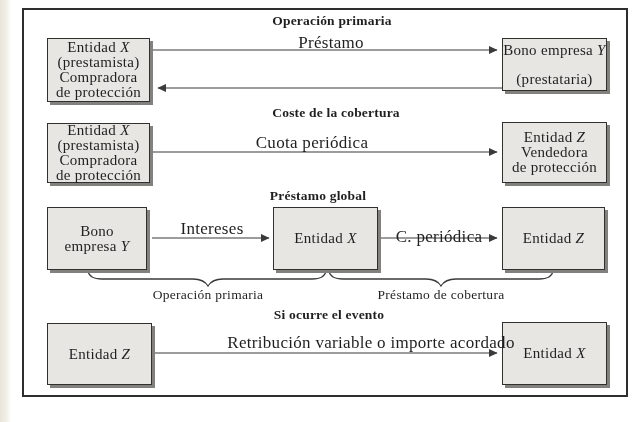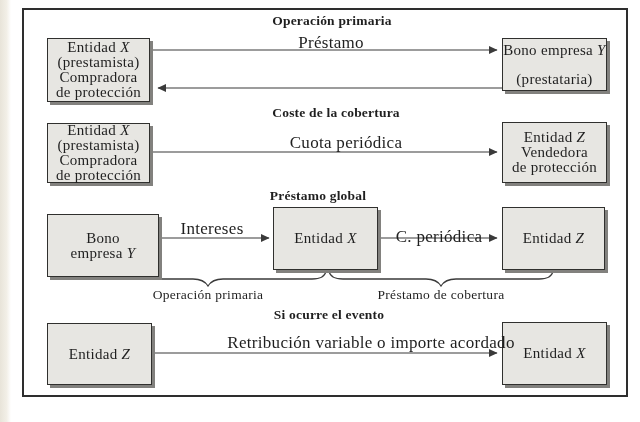--- a/index.html
+++ b/index.html
@@ -44,21 +44,21 @@
   .boxline{display:block; white-space:nowrap;}
   .overlay{position:absolute; left:0; top:0; width:640px; height:422px; pointer-events:none;}
   .overlay line, .overlay path.brace{stroke:var(--line); fill:none;}
   .overlay line{stroke-width:1.2;}
   .overlay path.brace{stroke-width:1.3;}
   
   .b-s1l{left:47px; top:38px;  width:103px; height:64px;}
   .b-s1r{left:502px;top:38px;  width:105px; height:53px;gap:14px;}
   .b-s2l{left:47px; top:123px; width:103px; height:60px;}
   .b-s2r{left:502px;top:122px; width:105px; height:61px;}
-  .b-s3l{left:47px; top:214px; width:112px; height:63px;}
+  .b-s3l{left:47px; top:207px; width:100px; height:63px;}
   .b-s3m{left:273px;top:207px; width:105px; height:63px;}
   .b-s3r{left:502px;top:207px; width:103px; height:63px;}
   .b-s4l{left:47px; top:323px; width:105px; height:62px;}
   .b-s4r{left:502px;top:322px; width:105px; height:63px;}
 </style>
 </head>
 <body>
 
 <div id="stage">
 
@@ -105,21 +105,21 @@
     <span class="boxline">Compradora</span>
     <span class="boxline">de protección</span>
   </div>
 
   <div class="box b-s2r">
     <span class="boxline vline">Entidad <i>Z</i></span>
     <span class="boxline">Vendedora</span>
     <span class="boxline">de protección</span>
   </div>
 
-  <div class="pos cx arrow-label" style="left:346px; top:136px;">Cuota periódica</div>
+  <div class="pos cx arrow-label" style="left:312px; top:136px;">Cuota periódica</div>
 
   <div class="pos cx sec-title" style="left:318px; top:189px;">Préstamo global</div>
 
   <div class="box b-s3l">
     <span class="boxline">Bono</span>
     <span class="boxline vline">empresa <i>Y</i></span>
   </div>
 
   <div class="box b-s3m">
     <span class="boxline vline">Entidad <i>X</i></span>

